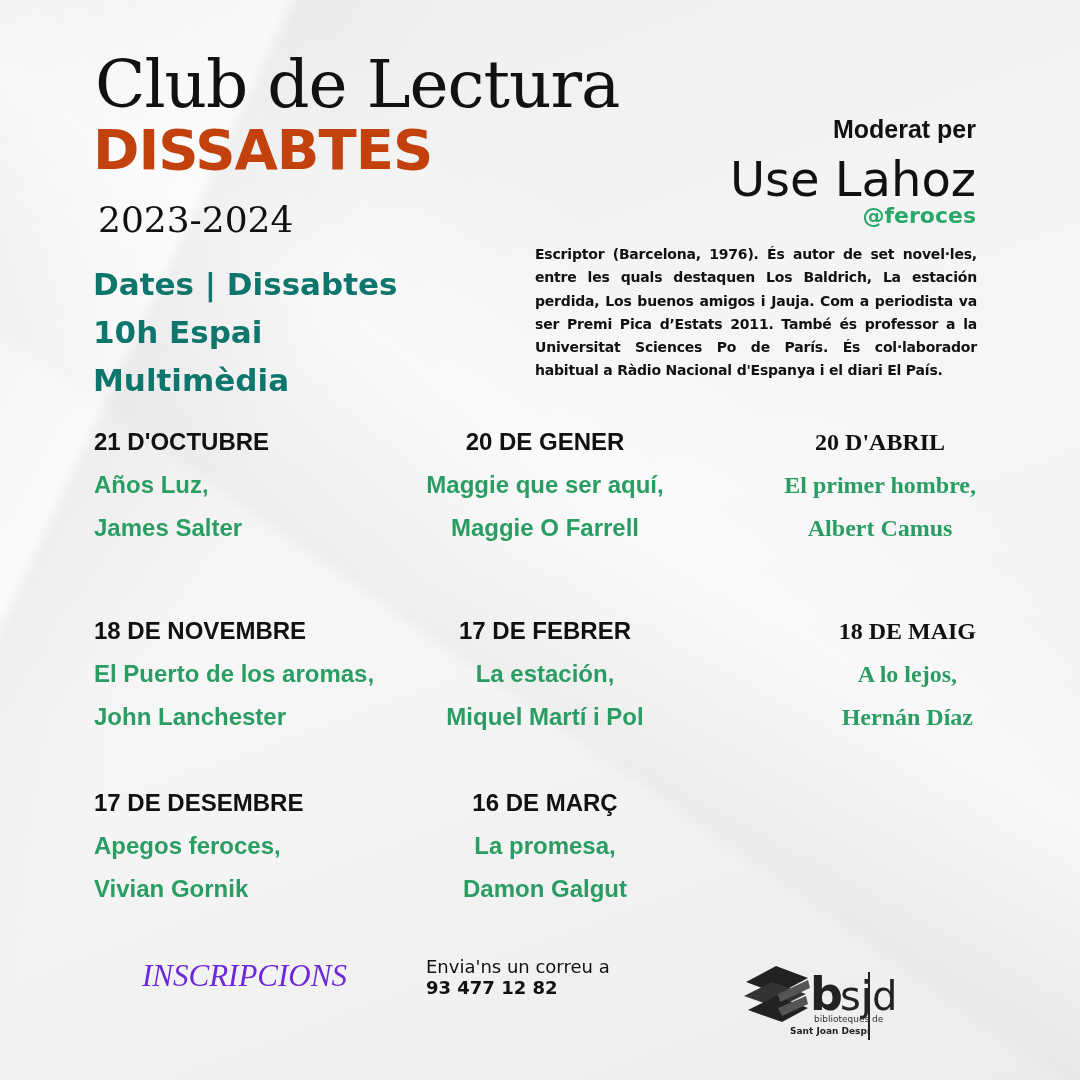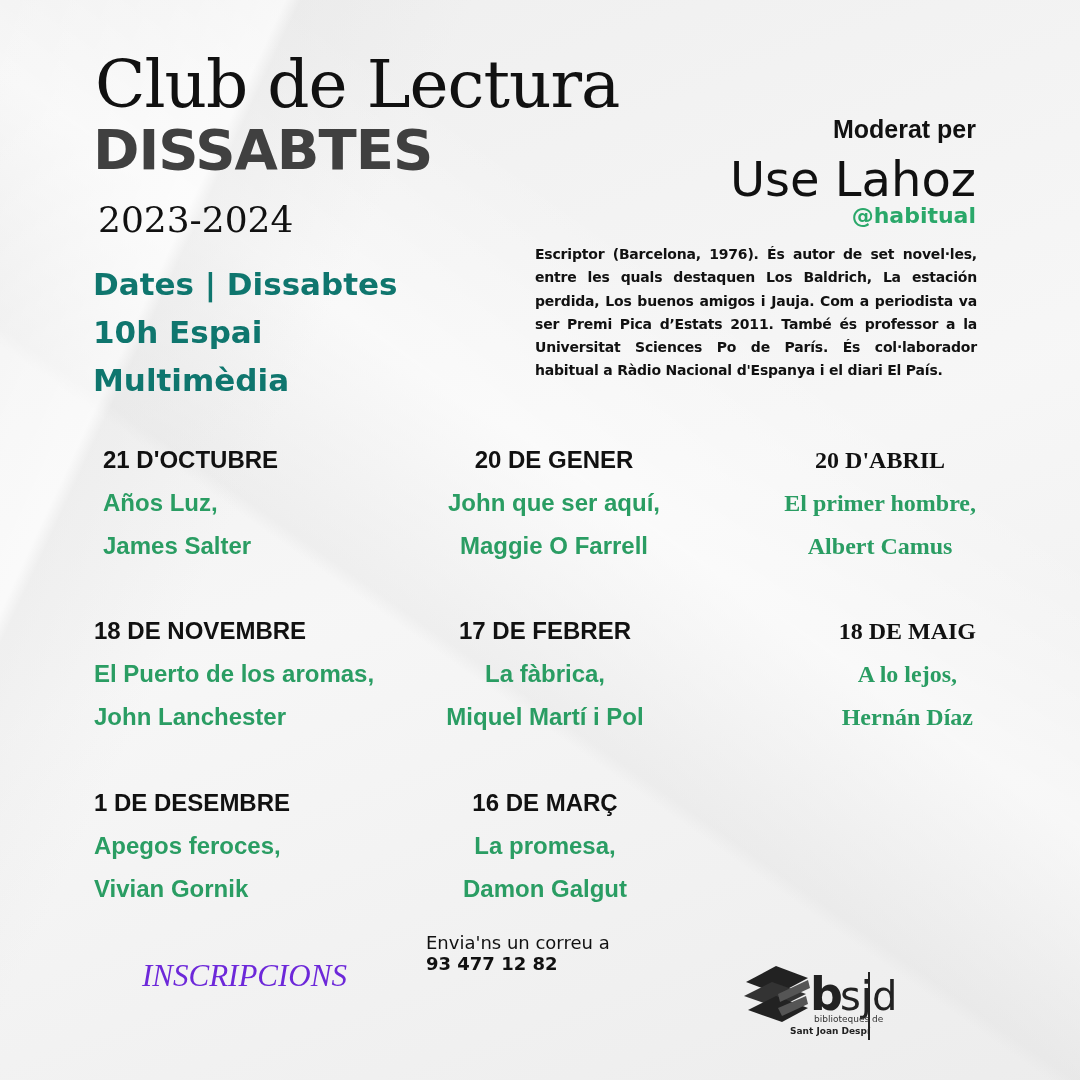--- a/index.html
+++ b/index.html
@@ -13,21 +13,21 @@
       font-family: "Liberation Sans", sans-serif;
       color: #111;
     }
     .abs { position: absolute; }
     .title {
       left: 95px; top: 52px; font-family: "DejaVu Serif", serif; font-size: 66px;
       letter-spacing: -1px; color: #111; line-height: 1;
     }
     .subtitle {
       left: 93px; top: 122px; font-family: "DejaVu Sans", sans-serif; font-weight: bold;
-      font-size: 56px; color: #404040; line-height: 1; letter-spacing: -1px;
+      font-size: 56px; color: #c2410c; line-height: 1; letter-spacing: -1px;
     }
     .years {
       left: 98px; top: 202px; font-family: "DejaVu Serif", serif; font-size: 36px; color: #111; line-height: 1;
     }
     .info {
       left: 93px; top: 260px; font-family: "DejaVu Sans", sans-serif; font-weight: bold;
       font-size: 31px; color: #0f766e; line-height: 48px;
     }
     .mod-label {
       right: 104px; top: 115px; font-weight: bold; font-size: 25px; color: #111; 
@@ -43,83 +43,83 @@
       font-size: 14px; line-height: 23.3px; color: #111; text-align: justify; letter-spacing: -0.2px;
     }
     .session { position: absolute; }
     .session .date { font-weight: bold; font-size: 24px; color: #111; line-height: 28px; white-space: nowrap; }
     .session .book, .session .author { font-weight: bold; font-size: 24px; color: #2a9d63; line-height: 28px; white-space: nowrap; }
     .session .book { margin-top: 15px; }
     .session .author { margin-top: 15px; }
     .col-left { left: 94px; text-align: left; }
     .col-mid { left: 545px; transform: translateX(-50%); text-align: center; }
     .col-right { right: 104px; text-align: center; font-family: Liberation Serif, serif; }
-    .row1 { top: 446px; margin-left: 9px; }
+    .row1 { top: 428px; }
     .row2 { top: 617px; }
     .row3 { top: 789px; }
     .insc {
       left: 142px; top: 958px; font-family: Liberation Serif, serif; font-style: italic; font-size: 31px; color: #6d28d9;
     }
     .contact {
-      left: 426px; top: 932px; font-family: "DejaVu Sans", sans-serif; font-size: 18px; line-height: 21px; color: #111;
+      left: 426px; top: 956px; font-family: "DejaVu Sans", sans-serif; font-size: 18px; line-height: 21px; color: #111;
     }
     .contact .b { font-weight: bold; }
     .logo { left: 742px; top: 952px; width: 165px; height: 90px; }
   </style>
 </head>
 <body>
 
 <div class="abs title">Club de Lectura</div>
 <div class="abs subtitle">DISSABTES</div>
 <div class="abs years">2023-2024</div>
 <div class="abs info">
   <div>Dates | Dissabtes</div>
   <div>10h Espai</div>
   <div>Multimèdia</div>
 </div>
 
 <div class="abs mod-label">Moderat per</div>
 <div class="abs mod-name">Use Lahoz</div>
-<div class="abs mod-handle">@habitual</div>
+<div class="abs mod-handle">@feroces</div>
 <div class="abs bio">Escriptor (Barcelona, 1976). És autor de set novel·les, entre les quals destaquen Los Baldrich, La estación perdida, Los buenos amigos i Jauja. Com a periodista va ser Premi Pica d’Estats 2011. També és professor a la Universitat Sciences Po de París. És col·laborador habitual a Ràdio Nacional d'Espanya i el diari El País.</div>
 
 <div class="session col-left row1">
   <div class="date">21 D'OCTUBRE</div>
   <div class="book">Años Luz,</div>
   <div class="author">James Salter</div>
 </div>
 <div class="session col-mid row1">
   <div class="date">20 DE GENER</div>
-  <div class="book">John que ser aquí,</div>
+  <div class="book">Maggie que ser aquí,</div>
   <div class="author">Maggie O Farrell</div>
 </div>
 <div class="session col-right row1">
   <div class="date">20 D'ABRIL</div>
   <div class="book">El primer hombre,</div>
   <div class="author">Albert Camus</div>
 </div>
 
 <div class="session col-left row2">
   <div class="date">18 DE NOVEMBRE</div>
   <div class="book">El Puerto de los aromas,</div>
   <div class="author">John Lanchester</div>
 </div>
 <div class="session col-mid row2">
   <div class="date">17 DE FEBRER</div>
-  <div class="book">La fàbrica,</div>
+  <div class="book">La estación,</div>
   <div class="author">Miquel Martí i Pol</div>
 </div>
 <div class="session col-right row2">
   <div class="date">18 DE MAIG</div>
   <div class="book">A lo lejos,</div>
   <div class="author">Hernán Díaz</div>
 </div>
 
 <div class="session col-left row3">
-  <div class="date">1 DE DESEMBRE</div>
+  <div class="date">17 DE DESEMBRE</div>
   <div class="book">Apegos feroces,</div>
   <div class="author">Vivian Gornik</div>
 </div>
 <div class="session col-mid row3">
   <div class="date">16 DE MARÇ</div>
   <div class="book">La promesa,</div>
   <div class="author">Damon Galgut</div>
 </div>
 
 <div class="abs insc">INSCRIPCIONS</div>

